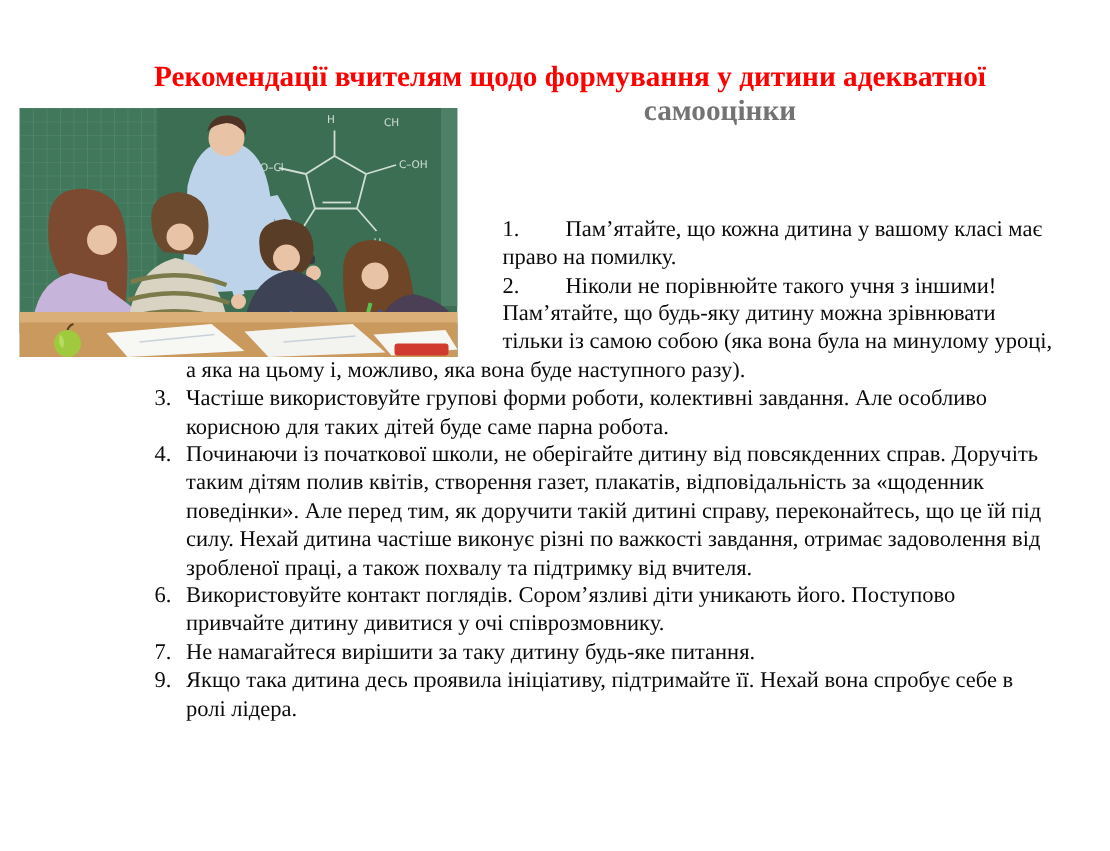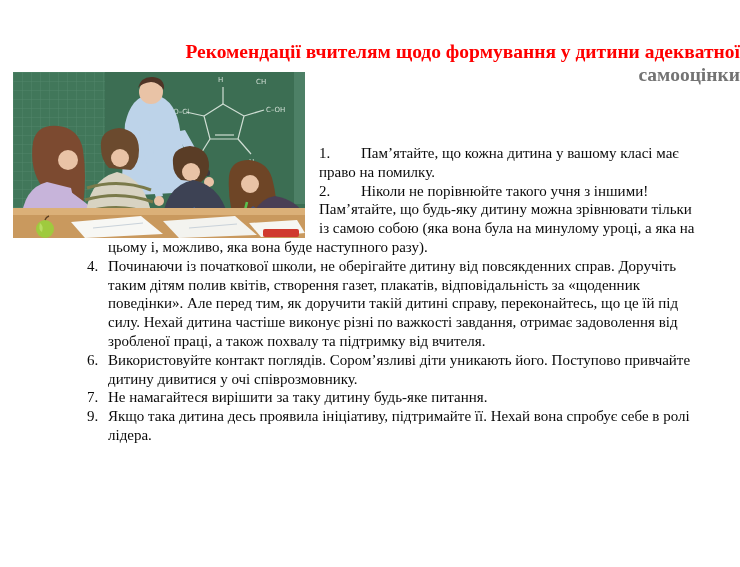--- a/index.html
+++ b/index.html
@@ -8,33 +8,33 @@
     width:740px;height:567px;
     background:#fff;
     overflow:hidden;
     font-family:"Liberation Serif","DejaVu Serif",serif;
   }
   .title-line{
     position:absolute;
     font-weight:bold;
     font-size:19.5px;
     line-height:23px;
-    text-align:right;
+    text-align:center;
     letter-spacing:0;
     white-space:nowrap;
   }
   .title-line1{top:40px;left:20px;width:720px;}
   .title-line2{top:63px;left:220px;width:520px;}
   .photo{
     position:absolute;left:13px;top:72px;width:292px;height:166px;
     display:block;
   }
   .content{
     position:absolute;
-    top:144px;left:0;right:38px;
+    top:144px;left:16px;right:38px;
     padding-left:108px;
     font-size:15px;
     line-height:18.8px;
     color:#0a0a0a;
     text-align:left;
   }
   .float-spacer{
     float:left;
     width:211px;   
     height:93px;   
@@ -139,19 +139,20 @@
       <path d="M32 148 Q33 145 36 144" stroke="#5c4022" stroke-width="1.4" fill="none"></path>
     </g>
     <rect x="250" y="157" width="36" height="8" rx="2" fill="#d03a2f"></rect>
   </svg>
 
   <div class="content">
     <div class="float-spacer"></div>
 
   <div class="li li-top"><span class="num-wide">1.</span><span>Пам’ятайте, що кожна дитина у вашому класі має право на помилку.</span></div>
       <div class="li li-top"><span class="num-wide">2.</span><span>Ніколи не порівнюйте такого учня з іншими! Пам’ятайте, що будь-яку дитину можна зрівнювати тільки із самою собою (яка вона була на минулому уроці, а яка на цьому і, можливо, яка вона буде наступного разу).</span></div>
+      <div class="li li-std"><span class="num">3.</span><span>Частіше використовуйте групові форми роботи, колективні завдання. Але особливо корисною для таких дітей буде саме парна робота.</span></div>
       <div class="li li-std"><span class="num">4.</span><span>Починаючи із початкової школи, не оберігайте дитину від повсякденних справ. Доручіть таким дітям полив квітів, створення газет, плакатів, відповідальність за «щоденник поведінки». Але перед тим, як доручити такій дитині справу, переконайтесь, що це їй під силу. Нехай дитина частіше виконує різні по важкості завдання, отримає задоволення від зробленої праці, а також похвалу та підтримку від вчителя.</span></div>
       <div class="li li-std"><span class="num">6.</span><span>Використовуйте контакт поглядів. Сором’язливі діти уникають його. Поступово привчайте дитину дивитися у очі співрозмовнику.</span></div>
       <div class="li li-std"><span class="num">7.</span><span>Не намагайтеся вирішити за таку дитину будь-яке питання.</span></div>
       <div class="li li-std"><span class="num">9.</span><span>Якщо така дитина десь проявила ініціативу, підтримайте її. Нехай вона спробує себе в ролі лідера.</span></div>
     </div>
 
 </div>
 
 </body></html>

